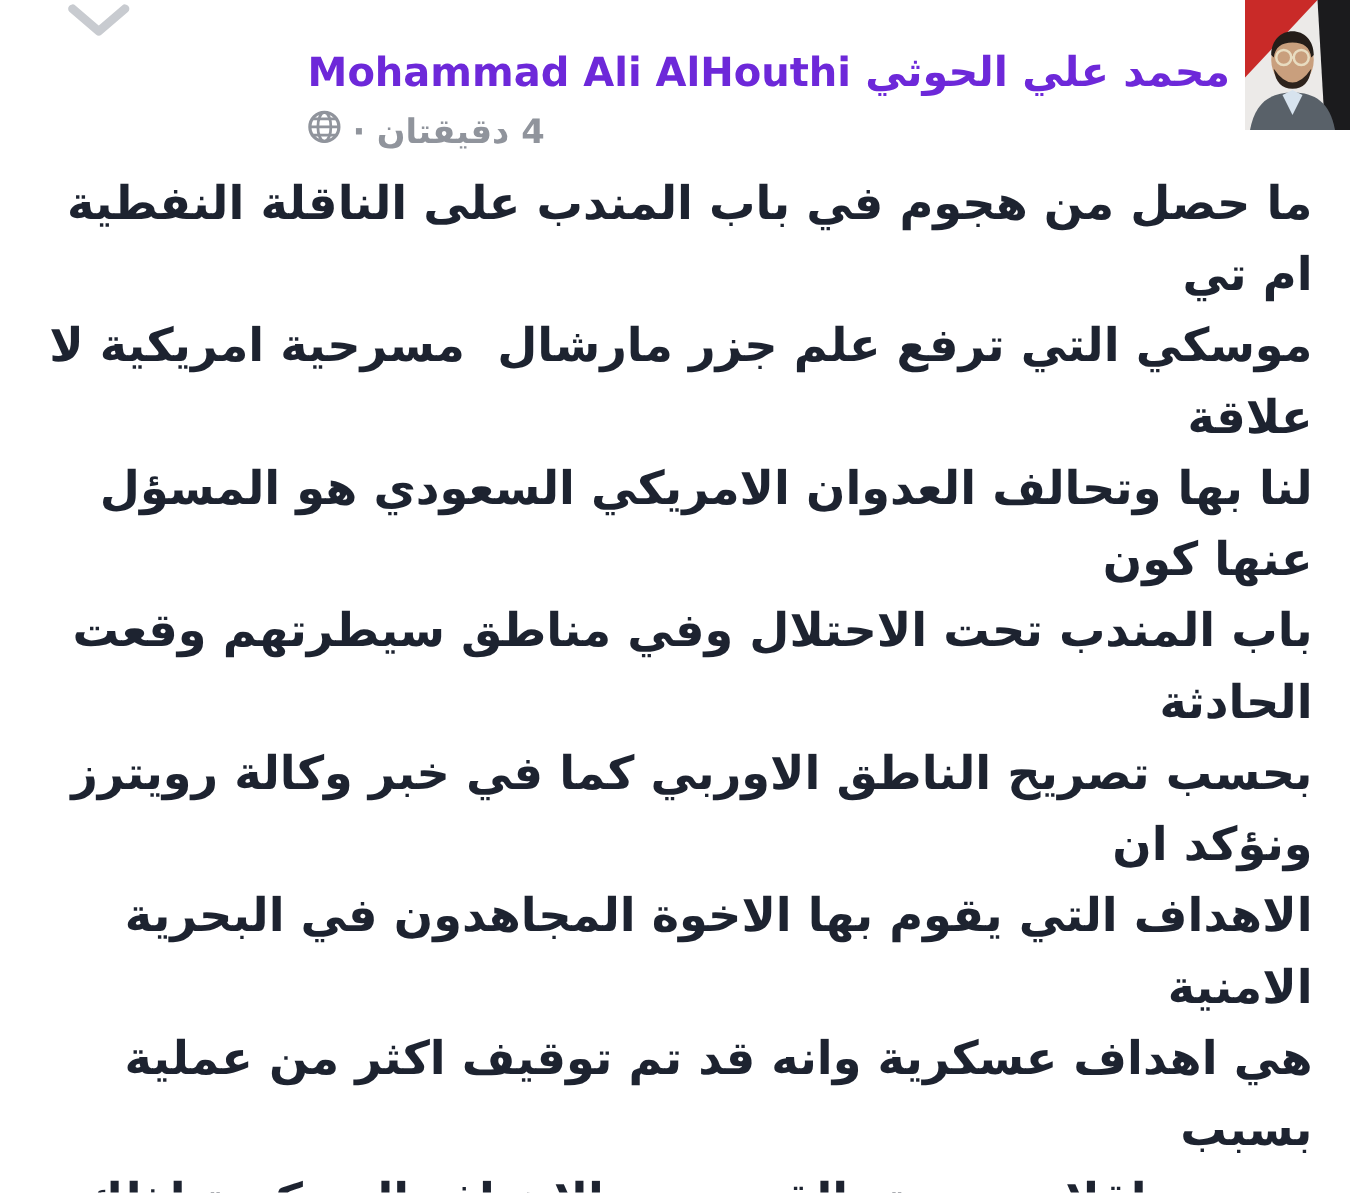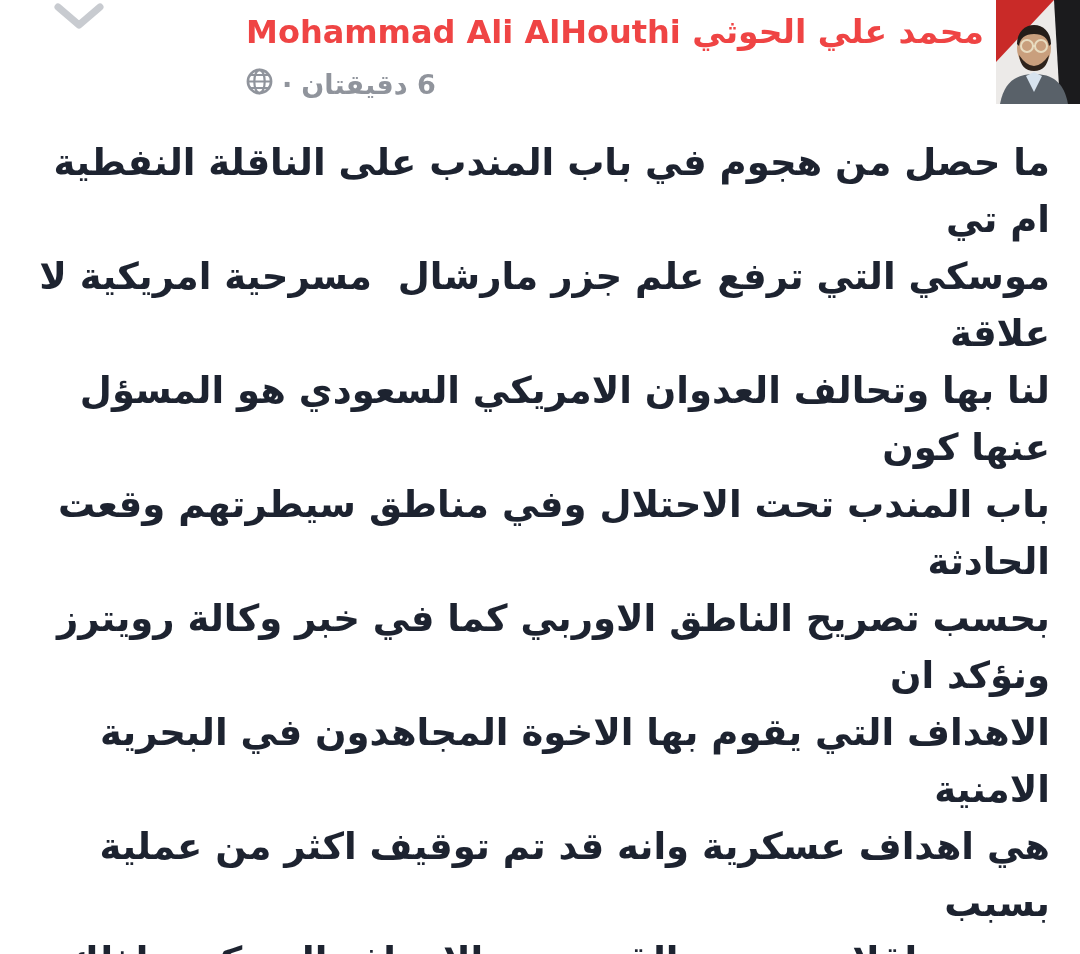--- a/index.html
+++ b/index.html
@@ -6,21 +6,21 @@
   *{box-sizing:border-box;}
   body{font-family:"DejaVu Sans",sans-serif;width:1080px;height:954px;overflow:hidden;}
 
   .card{position:relative;width:1080px;height:954px;background:#ffffff;}
 
   
   .header{position:relative;height:108px;}
   .chevron{position:absolute;left:52px;top:2px;}
   .avatar{position:absolute;right:0;top:0;width:84px;height:104px;overflow:hidden;}
   .head-text{position:absolute;right:96px;top:4px;text-align:right;direction:rtl;}
-  .name-row{font-size:33px;font-weight:bold;color:#ef4444;line-height:56px;white-space:nowrap;}
+  .name-row{font-size:33px;font-weight:bold;color:#6d28d9;line-height:44px;white-space:nowrap;margin-top:32px;}
   .name-row .en{font-size:32px;}
   .meta-row{margin-top:8px;display:flex;flex-direction:row;align-items:center;justify-content:flex-end;gap:9px;direction:rtl;color:#90949c;font-size:27px;font-weight:bold;}
   .meta-row .dot{font-size:27px;line-height:27px;}
 
   
   .post-text{
     direction:rtl;
     text-align:right;
     white-space:pre-wrap;
     margin:26px 30px 0 30px;
@@ -60,21 +60,21 @@
         </g>
       </svg>
     </div>
 
     <div class="head-text">
       <div class="name-row">
         <span>محمد علي الحوثي</span>
         <span class="en">Mohammad Ali AlHouthi</span>
       </div>
       <div class="meta-row">
-        <span>6 دقيقتان</span>
+        <span>4 دقيقتان</span>
         <span class="dot">·</span>
         <span>
           <svg width="27" height="27" viewBox="0 0 27 27">
             <circle cx="13.5" cy="13.5" r="11.6" fill="none" stroke="#90949c" stroke-width="2.6"></circle>
             <ellipse cx="13.5" cy="13.5" rx="5.2" ry="11.6" fill="none" stroke="#90949c" stroke-width="2.2"></ellipse>
             <path d="M2.2 13.5 h22.6 M4.2 7 h18.6 M4.2 20 h18.6" fill="none" stroke="#90949c" stroke-width="2.2"></path>
           </svg>
         </span>
       </div>
     </div>

